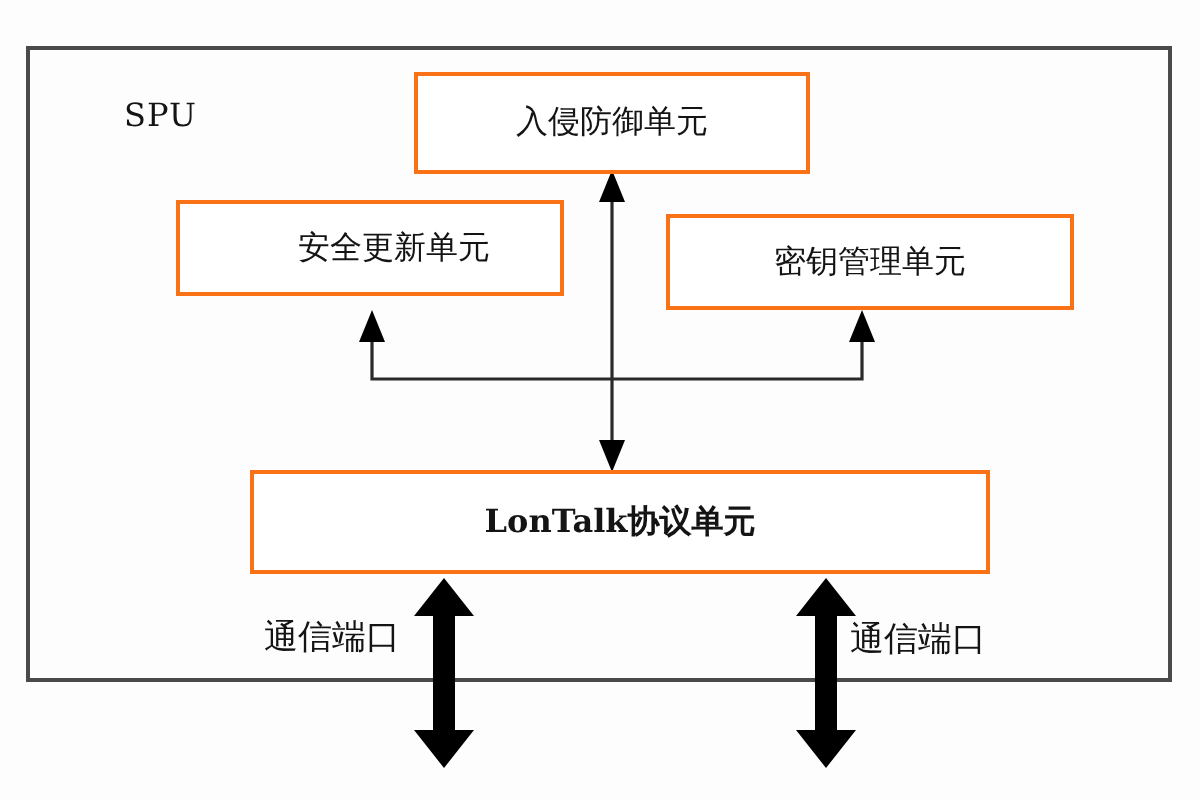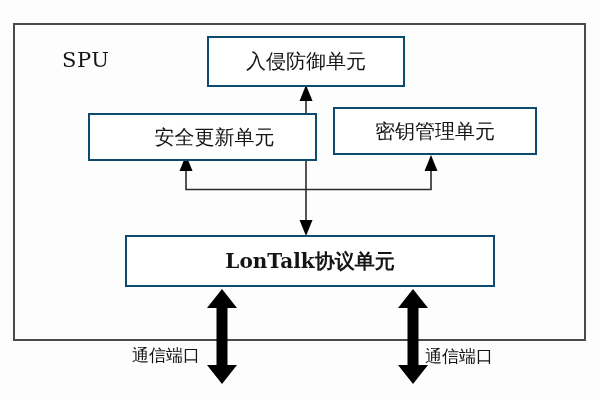--- a/index.html
+++ b/index.html
@@ -23,72 +23,71 @@
     width: 573px;
     height: 318px;
     border: 2px solid #4a4a4a;
     box-sizing: border-box;
     background: transparent;
   }
   .spu-label {
     position: absolute;
     left: 62px;
     top: 48px;
-    font-size: 21px;
+    font-size: 16px;
     letter-spacing: 0.5px;
   }
   .connector-overlay {
     position: absolute;
     left: 0;
     top: 0;
     width: 600px;
     height: 400px;
   }
   .unit-box {
     position: absolute;
-    border: 2px solid #0c4a6e;
+    border: 2px solid #f97316;
     background: #ffffff;
     box-sizing: border-box;
     display: flex;
     align-items: center;
     justify-content: center;
-    font-size: 20px;
+    font-size: 16px;
     white-space: nowrap;
   }
   .unit-top {
     left: 207px;
     top: 36px;
     width: 198px;
     height: 51px;
   }
   .unit-left {
     left: 88px;
-    top: 113px;
-    width: 229px;
+    top: 100px;
+    width: 194px;
     height: 48px;
     padding-left: 24px;
   }
   .unit-right {
     left: 333px;
     top: 107px;
     width: 204px;
     height: 48px;
   }
   .unit-lontalk {
     left: 125px;
     top: 235px;
     width: 370px;
     height: 52px;
     font-weight: bold;
   }
   .port-label {
     position: absolute;
     font-size: 17px;
     white-space: nowrap;
-    margin-top: 37px;
   }
   .port-label-left {
     left: 132px;
     top: 307px;
   }
   .port-label-right {
     left: 425px;
     top: 308px;
   }
 </style>

